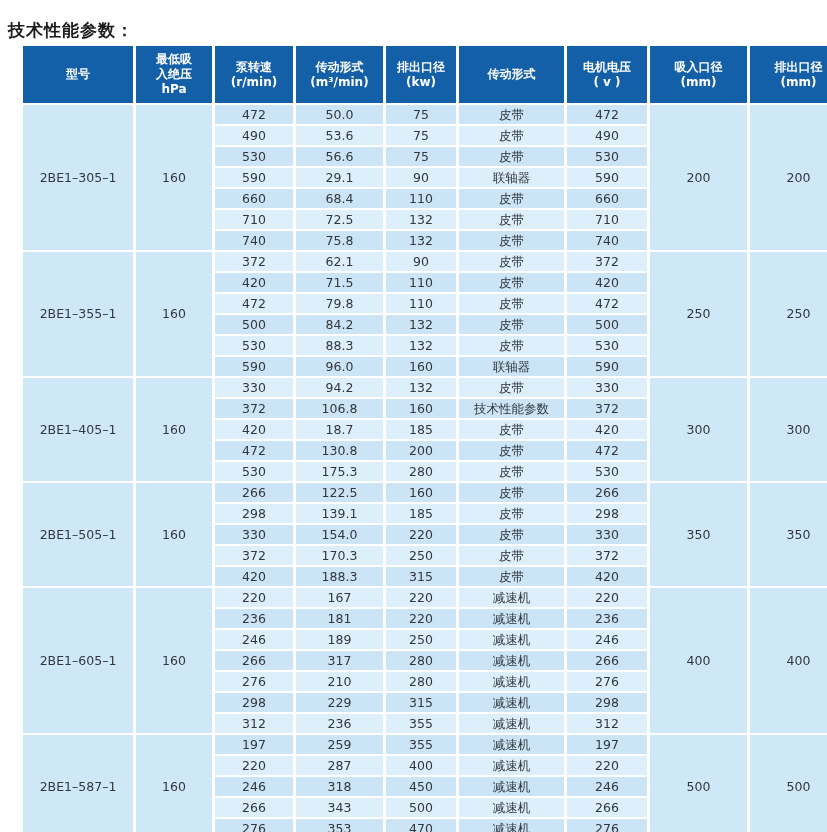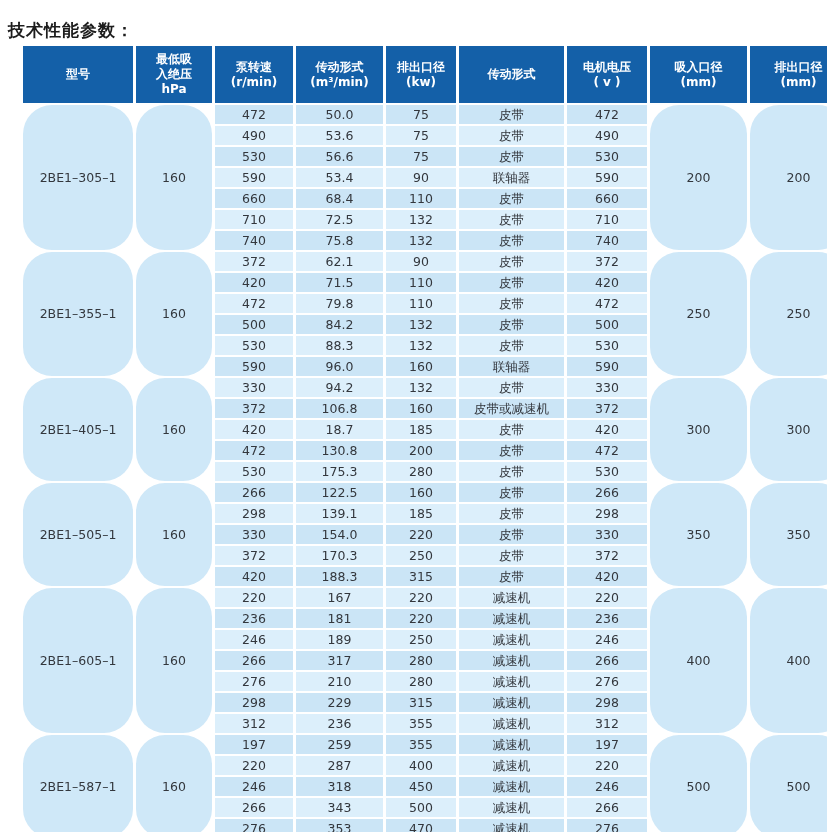--- a/index.html
+++ b/index.html
@@ -46,21 +46,21 @@
     font-size: 12.5px;
     color: var(--body-text, #33373d);
     text-align: center;
     vertical-align: middle;
     height: 19px;
     padding: 0 2px;
     line-height: 1.1;
   }
   td.row-a { background: var(--row-dark, #cbe5f6); }
   td.row-b { background: var(--row-light, #dceffb); }
-  td.merged { background: var(--merged-bg, #cfe8f8); font-size: 13px; border-radius: 29px; }
+  td.merged { background: var(--merged-bg, #cfe8f8); font-size: 13px; }
 </style>
 </head>
 <body>
 
 <div class="page">
   <div class="page-title">技术性能参数：</div>
 
   <table class="spec-table">
     <colgroup>
       <col style="width:110px">
@@ -115,21 +115,21 @@
         </tr>
         <tr>
           <td class="row-a">530</td>
           <td class="row-a">56.6</td>
           <td class="row-a">75</td>
           <td class="row-a">皮带</td>
           <td class="row-a">530</td>
         </tr>
         <tr>
           <td class="row-b">590</td>
-          <td class="row-b">53.4</td>
+          <td class="row-b">29.1</td>
           <td class="row-b">90</td>
           <td class="row-b">联轴器</td>
           <td class="row-b">590</td>
         </tr>
         <tr>
           <td class="row-a">660</td>
           <td class="row-a">68.4</td>
           <td class="row-a">110</td>
           <td class="row-a">皮带</td>
           <td class="row-a">660</td>
@@ -202,21 +202,21 @@
           <td class="row-b">132</td>
           <td class="row-b">皮带</td>
           <td class="row-b">330</td>
           <td class="merged" rowspan="5">300</td>
           <td class="merged" rowspan="5">300</td>
         </tr>
         <tr>
           <td class="row-a">372</td>
           <td class="row-a">106.8</td>
           <td class="row-a">160</td>
-          <td class="row-a">皮带或减速机</td>
+          <td class="row-a">技术性能参数</td>
           <td class="row-a">372</td>
         </tr>
         <tr>
           <td class="row-b">420</td>
           <td class="row-b">18.7</td>
           <td class="row-b">185</td>
           <td class="row-b">皮带</td>
           <td class="row-b">420</td>
         </tr>
         <tr>

